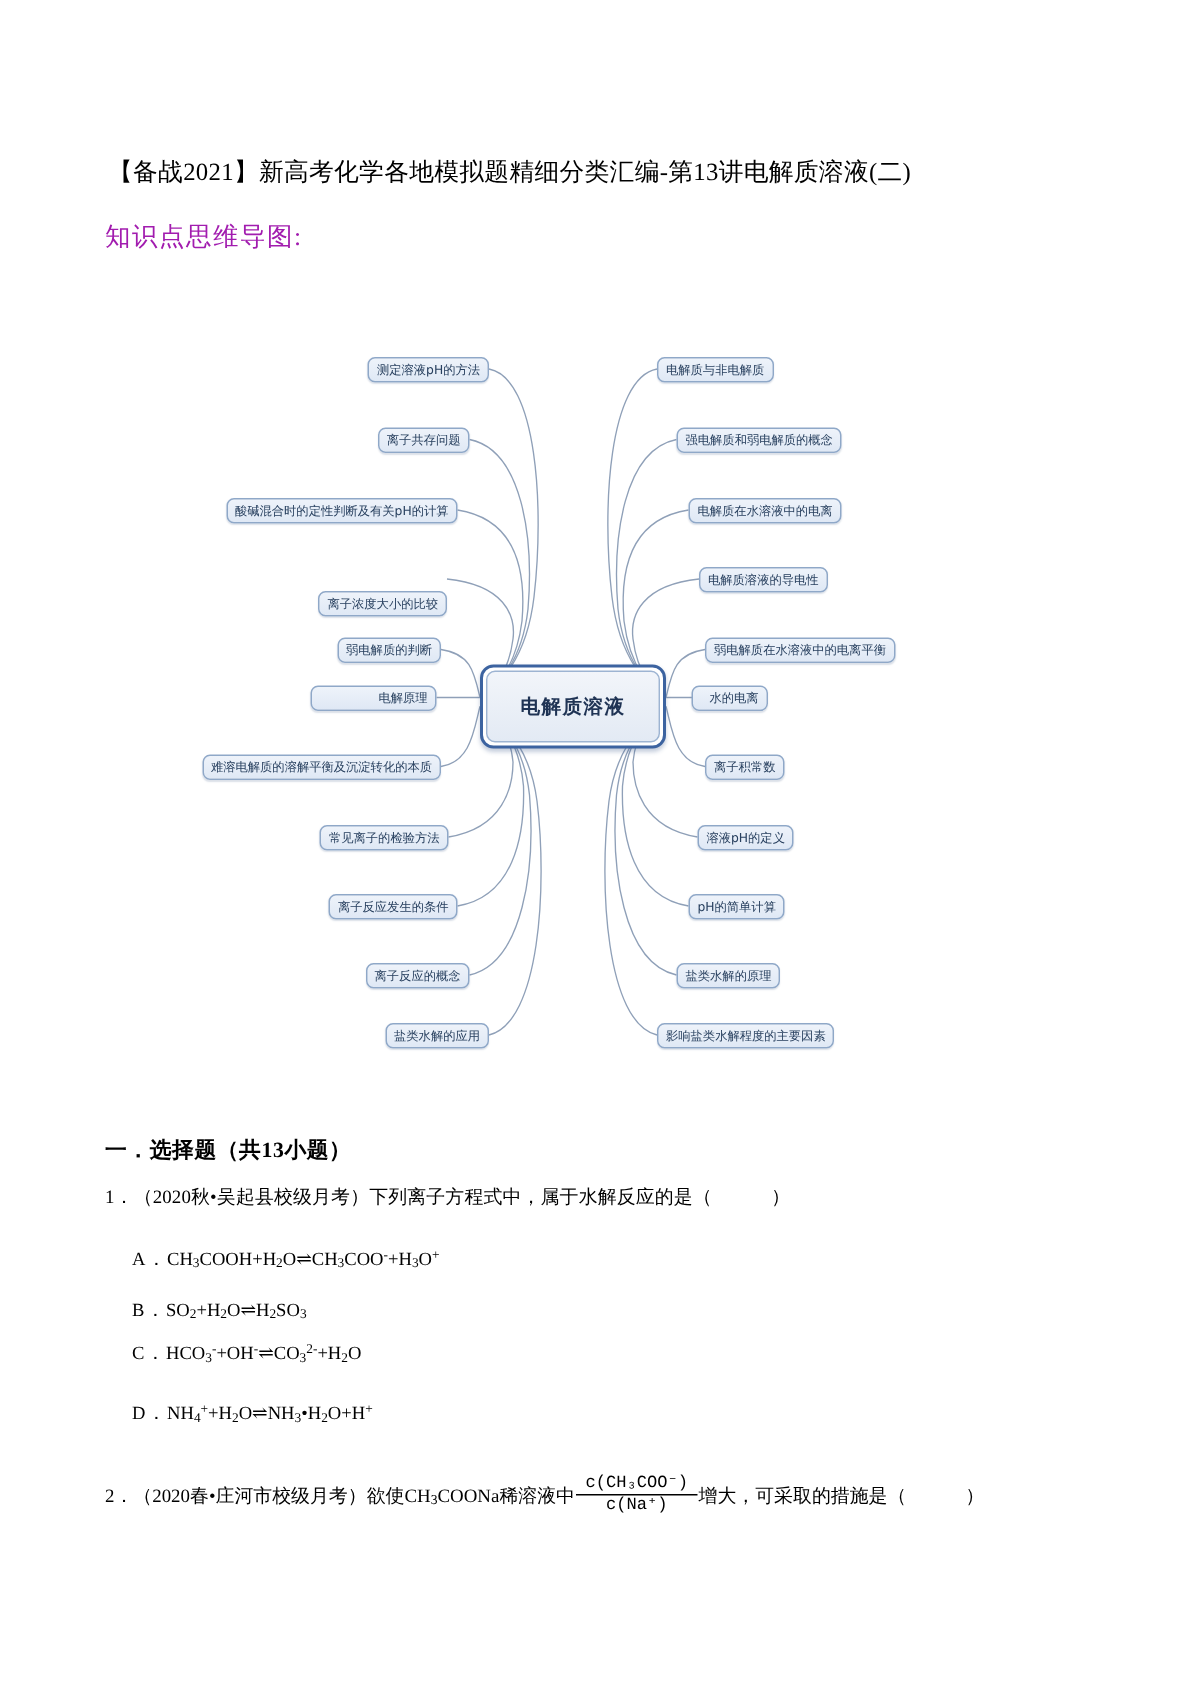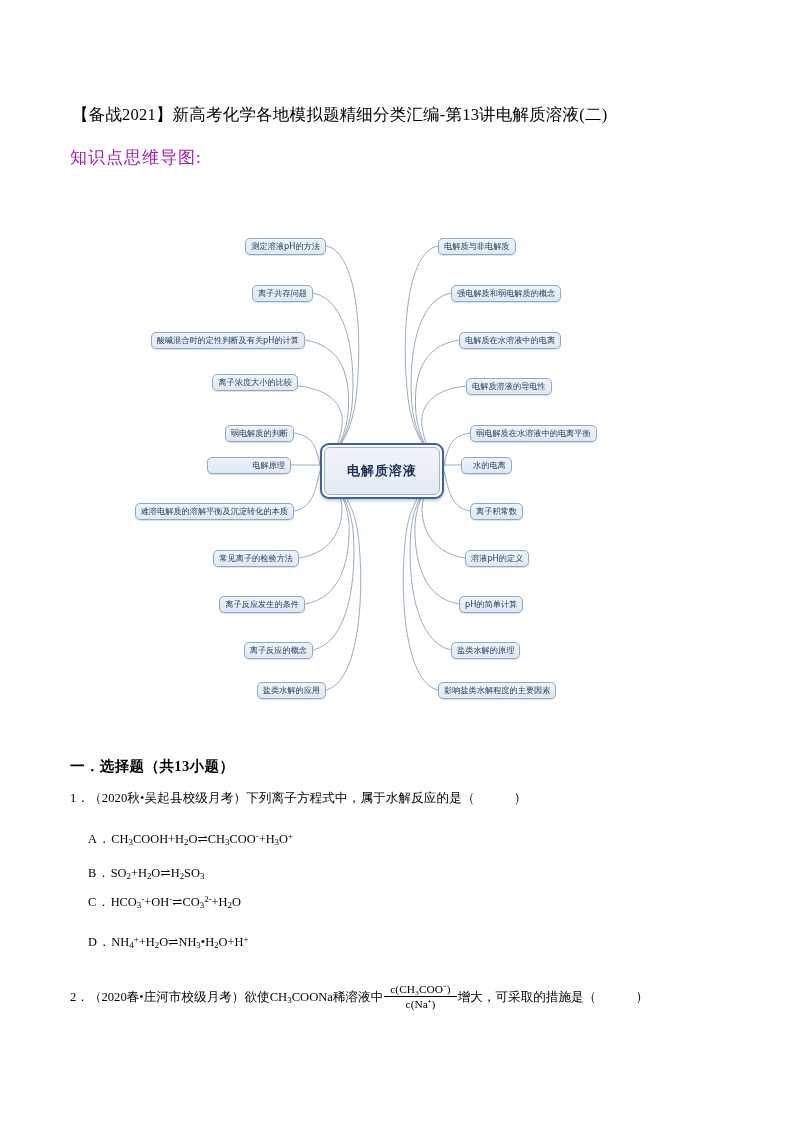--- a/index.html
+++ b/index.html
@@ -154,21 +154,21 @@
     justify-content: center;
     vertical-align: middle;
     margin: 0 1px;
     position: relative;
     top: -1px;
   }
   .frac .num, .frac .den {
     font-size: 11.4px;
     line-height: 1.25;
     padding: 0 6px;
-    font-family: Liberation Serif, serif;
+    font-family: Liberation Mono, monospace;
   }
   .frac .bar {
     width: 100%;
     height: 1px;
     background: #000;
   }
 </style>
 </head>
 <body>
 
@@ -204,21 +204,21 @@
         <path d="M357,340 C320,334 314,306 314,290 C316,268 329,256 336,253"></path>
         <path d="M351,386 C314,380 306,340 307,306 C310,272 327,258 336,253"></path>
         <path d="M343,432 C307,424 299,360 303,312 C307,276 325,260 336,253"></path>
         <path d="M330,472 C296,464 291,372 298,316 C303,278 323,261 336,253"></path>
       </g>
     </svg>
 
     <div class="node left" style="right:382px; top:20px;">测定溶液pH的方法</div>
     <div class="node left" style="right:395px; top:67px;">离子共存问题</div>
     <div class="node left" style="right:403px; top:114px;">酸碱混合时的定性判断及有关pH的计算</div>
-    <div class="node left" style="right:410px; top:156px;">离子浓度大小的比较</div>
+    <div class="node left" style="right:410px; top:176px;">离子浓度大小的比较</div>
     <div class="node left" style="right:414px; top:207px;">弱电解质的判断</div>
     <div class="node left" style="right:417px; top:239px;padding-left:44px;">电解原理</div>
     <div class="node left" style="right:414px; top:285px;">难溶电解质的溶解平衡及沉淀转化的本质</div>
     <div class="node left" style="right:409px; top:332px;">常见离子的检验方法</div>
     <div class="node left" style="right:403px; top:378px;">离子反应发生的条件</div>
     <div class="node left" style="right:395px; top:424px;">离子反应的概念</div>
     <div class="node left" style="right:382px; top:464px;">盐类水解的应用</div>
 
     <div class="center-node">
       <div class="center-inner">电解质溶液</div>

